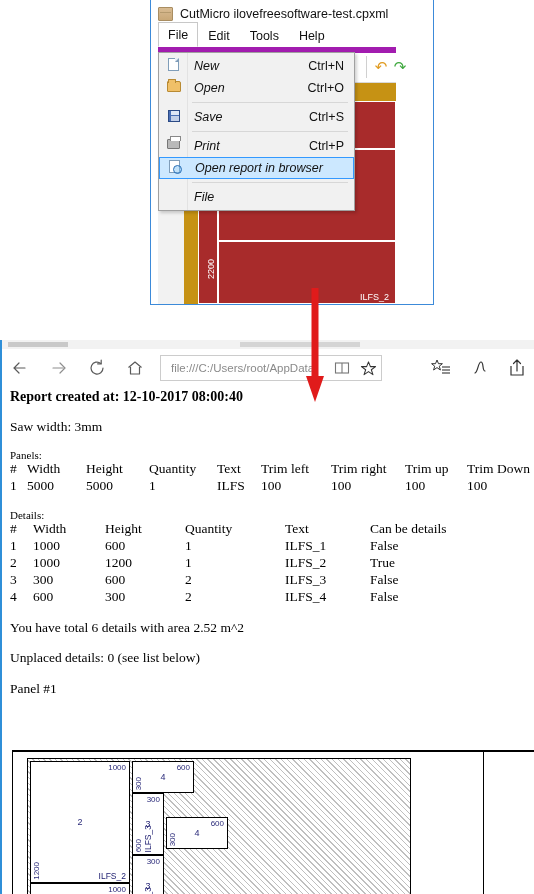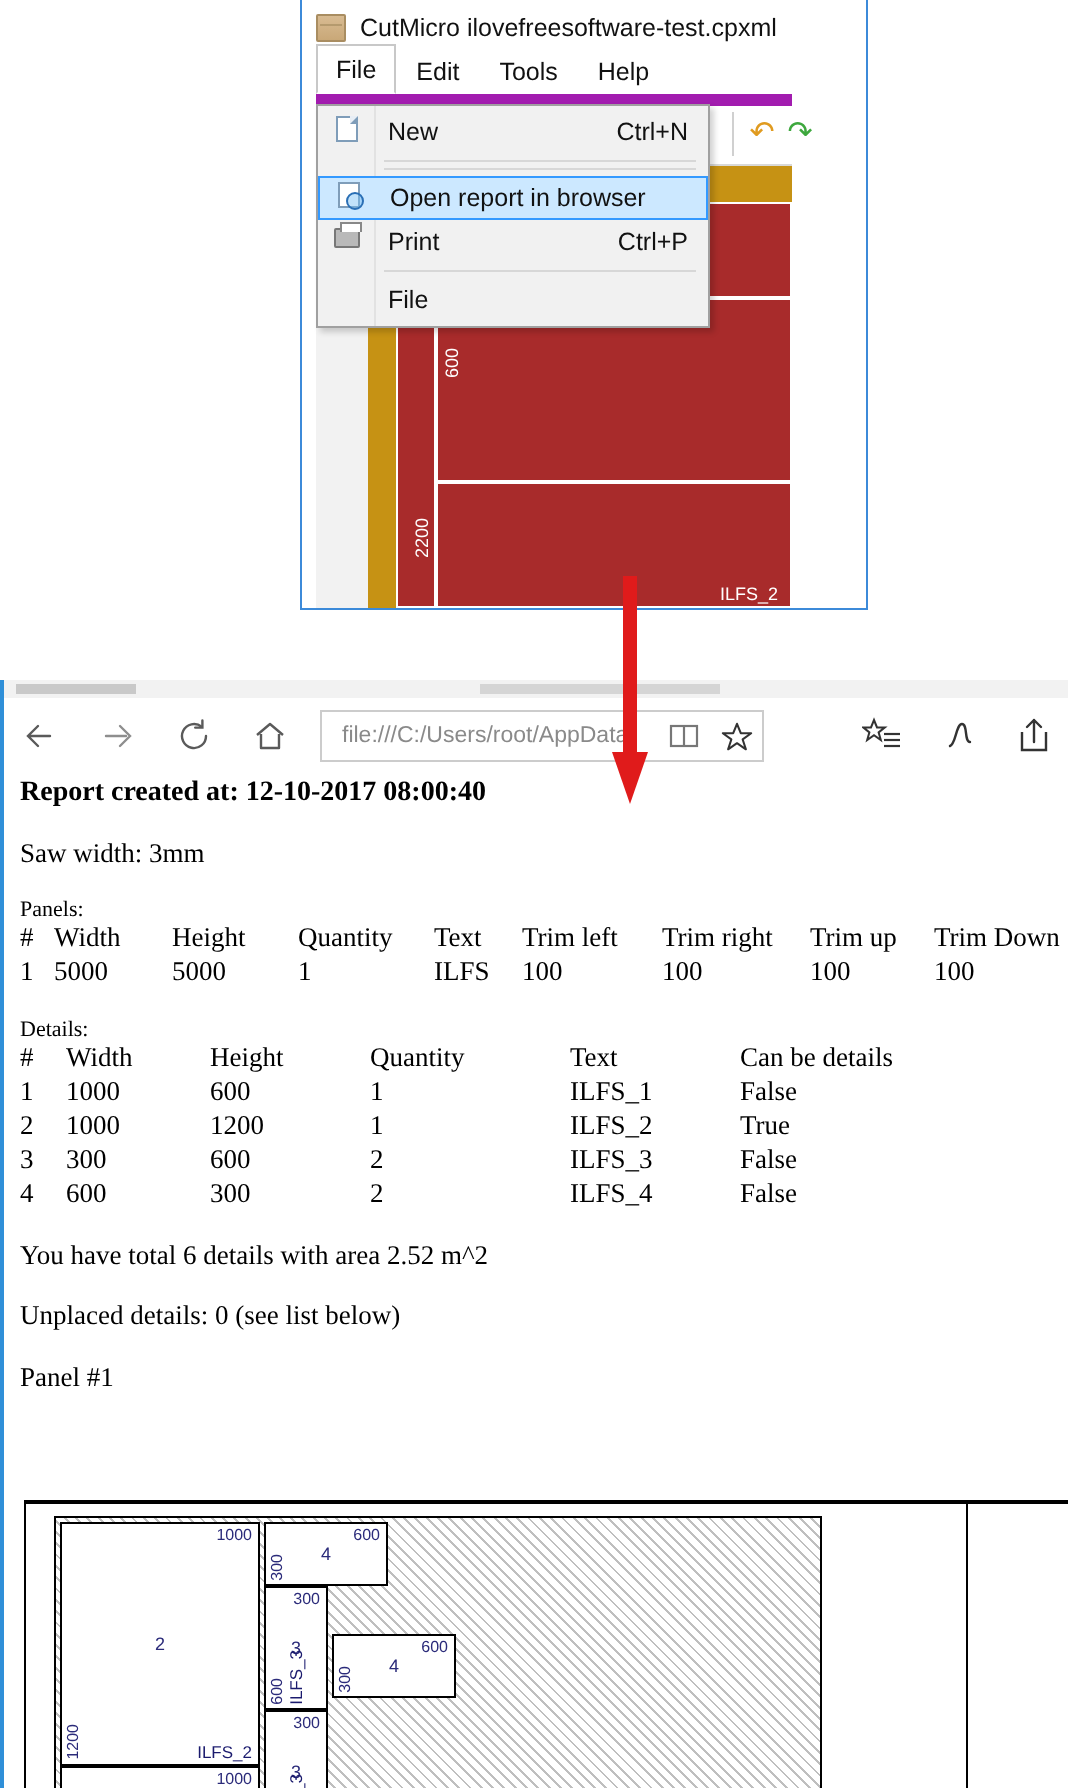--- a/index.html
+++ b/index.html
@@ -96,21 +96,21 @@
     position: relative; height: 22px; display: flex; align-items: center;
     font-size: 12.5px; color: #111; z-index: 2;
   }
   .menu-item.selected {
     background: #cce8ff; border: 1px solid #3399ff; height: 22px;
   }
   .mi-icon {
     width: 29px; flex: 0 0 29px; text-align: center; font-size: 12px; line-height: 1;
     position: relative; height: 20px;
   }
-  .mi-label { flex: 1 1 auto; padding-left: 6px; white-space: nowrap; }
+  .mi-label { flex: 1 1 auto; padding-left: 6px; white-space: nowrap; font-style: italic; }
   .mi-short { padding-right: 10px; white-space: nowrap; }
   .menu-sep {
     height: 1px; background: #d7d7d7; margin: 3px 6px 3px 33px;
   }
 
   
   .ico-doc { display:inline-block; width:11px; height:13px; background:#fff;
     border:1px solid #7f9db9; position:relative; top:2px; }
   .ico-doc::after { content:""; position:absolute; right:-1px; top:-1px;
     border-left:4px solid #e8eef5; border-bottom:4px solid #7f9db9; }
@@ -272,38 +272,48 @@
 
     <div id="file-menu">
       <div id="file-menu-gutter"></div>
 
       <div class="menu-item">
         <span class="mi-icon"><i class="ico-doc"></i></span>
         <span class="mi-label">New</span>
         <span class="mi-short">Ctrl+N</span>
       </div>
 
+      <div class="menu-item">
+        <span class="mi-icon"><i class="ico-folder"></i></span>
+        <span class="mi-label">Open</span>
+        <span class="mi-short">Ctrl+O</span>
+      </div>
 
 
       <div class="menu-sep"></div>
 
+      <div class="menu-item">
+        <span class="mi-icon"><i class="ico-floppy"></i></span>
+        <span class="mi-label">Save</span>
+        <span class="mi-short">Ctrl+S</span>
+      </div>
 
 
       <div class="menu-sep"></div>
+
+      <div class="menu-item">
+        <span class="mi-icon"><i class="ico-print"></i></span>
+        <span class="mi-label">Print</span>
+        <span class="mi-short">Ctrl+P</span>
+      </div>
 
       <div class="menu-item selected">
         <span class="mi-icon"><i class="ico-report"></i></span>
         <span class="mi-label">Open report in browser</span>
         <span class="mi-short"></span>
-      </div>
-
-      <div class="menu-item">
-        <span class="mi-icon"><i class="ico-print"></i></span>
-        <span class="mi-label">Print</span>
-        <span class="mi-short">Ctrl+P</span>
       </div>
 
       <div class="menu-sep"></div>
 
       <div class="menu-item">
         <span class="mi-icon"></span>
         <span class="mi-label">File</span>
         <span class="mi-short"></span>
       </div>
     </div>

